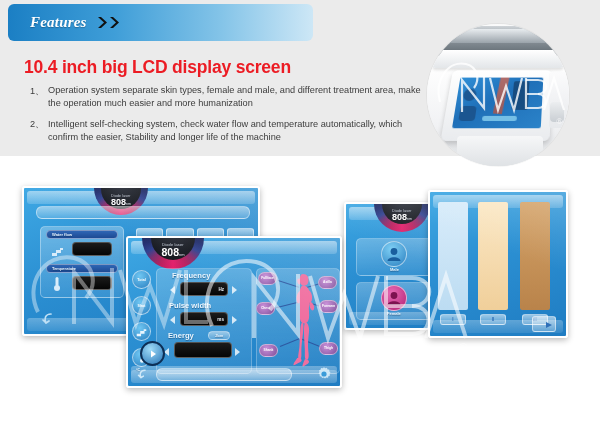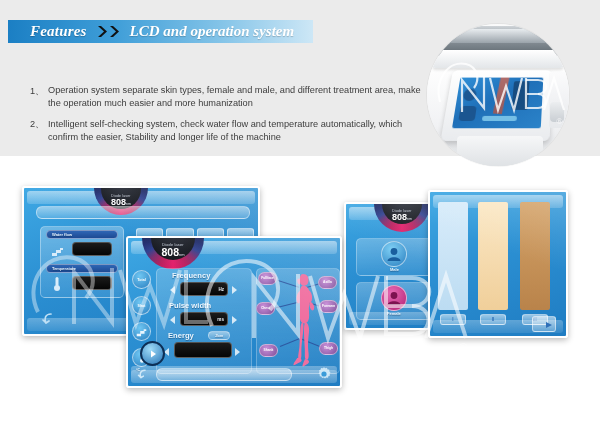--- a/index.html
+++ b/index.html
@@ -12,22 +12,23 @@
   .page { position: relative; width: 600px; height: 422px; background: #fff; }
 
   
   .top-band {
     position: absolute; left: 0; top: 0; width: 600px; height: 156px;
     background: #ebebeb;
   }
 
   
   .banner {
-    position: absolute; left: 8px; top: 20px; width: 305px; height: 23px;
+    position: absolute; left: 8px; top: 4px; width: 305px; height: 37px;
     background: linear-gradient(to right, #1b7fc4 0%, #3f9ed8 35%, #84c4e8 70%, #cde7f6 100%);
+    border-radius: 6px;
   }
   .banner-inner {
     position: absolute; left: 0; top: 0; width: 100%; height: 100%;
     display: flex; align-items: center; padding-left: 22px; gap: 7px;
   }
   .banner-word {
     color: #ffffff; font-family: "Liberation Serif", serif;
     font-style: italic; font-weight: bold; font-size: 15px;
     letter-spacing: .2px; text-shadow: 0 1px 1px rgba(0,0,0,.25);
   }
@@ -224,24 +225,24 @@
     <div class="banner-inner">
       <span class="banner-word">Features</span>
       <span class="chevs">
         <svg width="11" height="13" viewBox="0 0 11 13">
             <path d="M1 1 L7 6.5 L1 12 L4 12 L10 6.5 L4 1 Z" fill="#111"></path>
           </svg>
         <svg width="11" height="13" viewBox="0 0 11 13">
             <path d="M1 1 L7 6.5 L1 12 L4 12 L10 6.5 L4 1 Z" fill="#111"></path>
           </svg>
       </span>
-      <span class="banner-title">LCD and operation system</span>
-    </div>
-  </div>
-
+    </div>
+  </div>
+
+  <div class="headline">10.4 inch big LCD display screen</div>
 
   <div class="bullets">
     <div class="bullet">
       <span class="bullet-num">1、</span>
       <span class="bullet-txt">Operation system separate skin types, female and male, and different treatment area, make the operation much easier and more humanization</span>
     </div>
     <div class="bullet">
       <span class="bullet-num">2、</span>
       <span class="bullet-txt">Intelligent self-checking system, check water flow and temperature automatically, which confirm the easier, Stability and longer life of the machine</span>
     </div>

